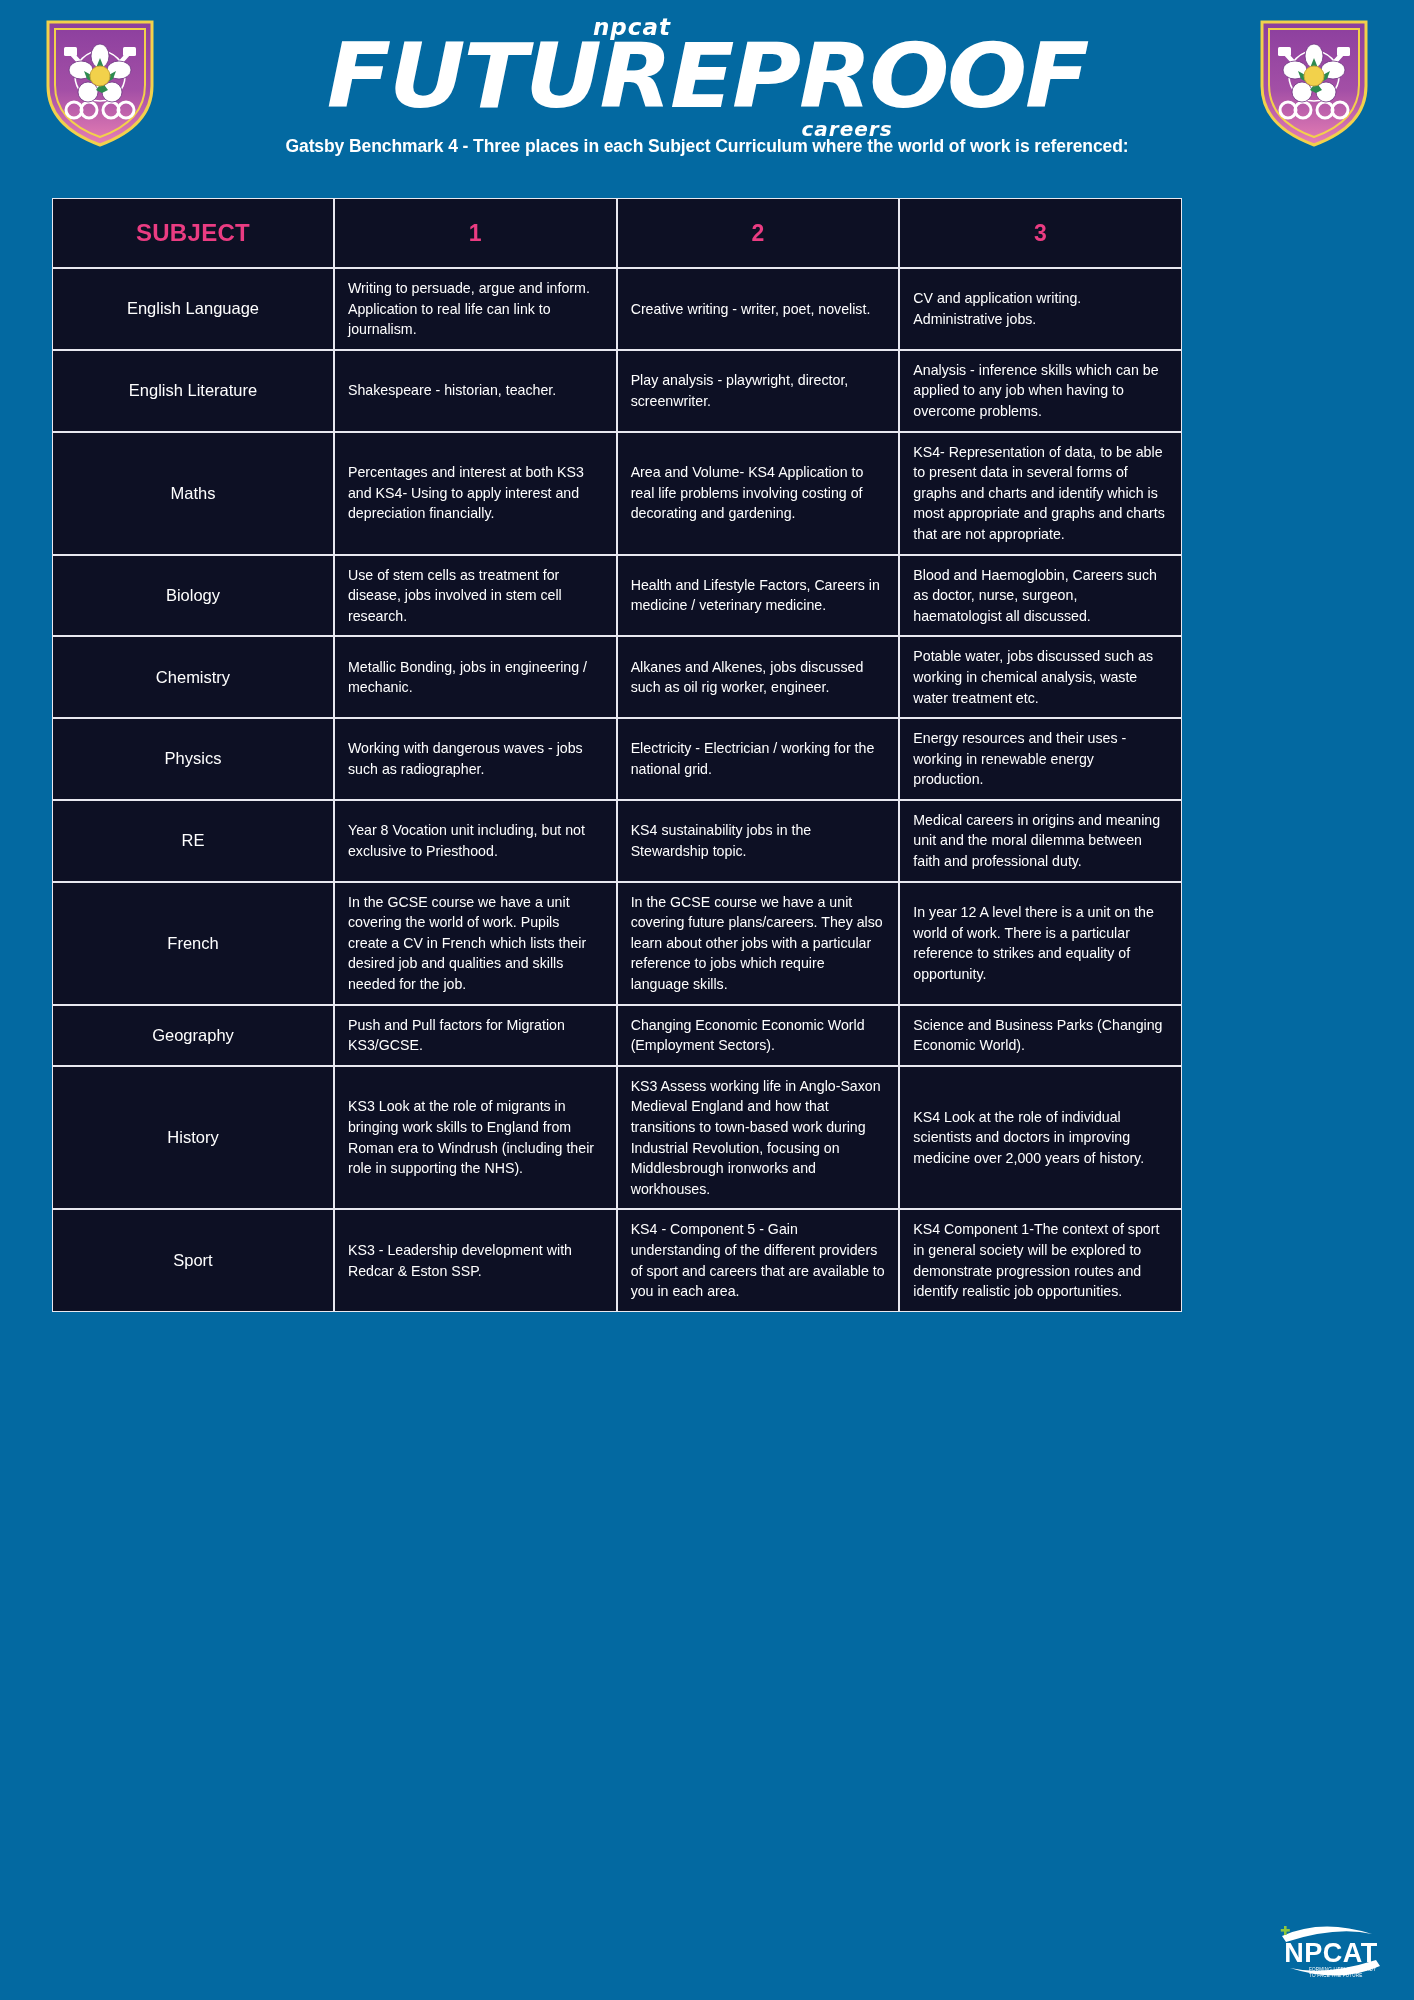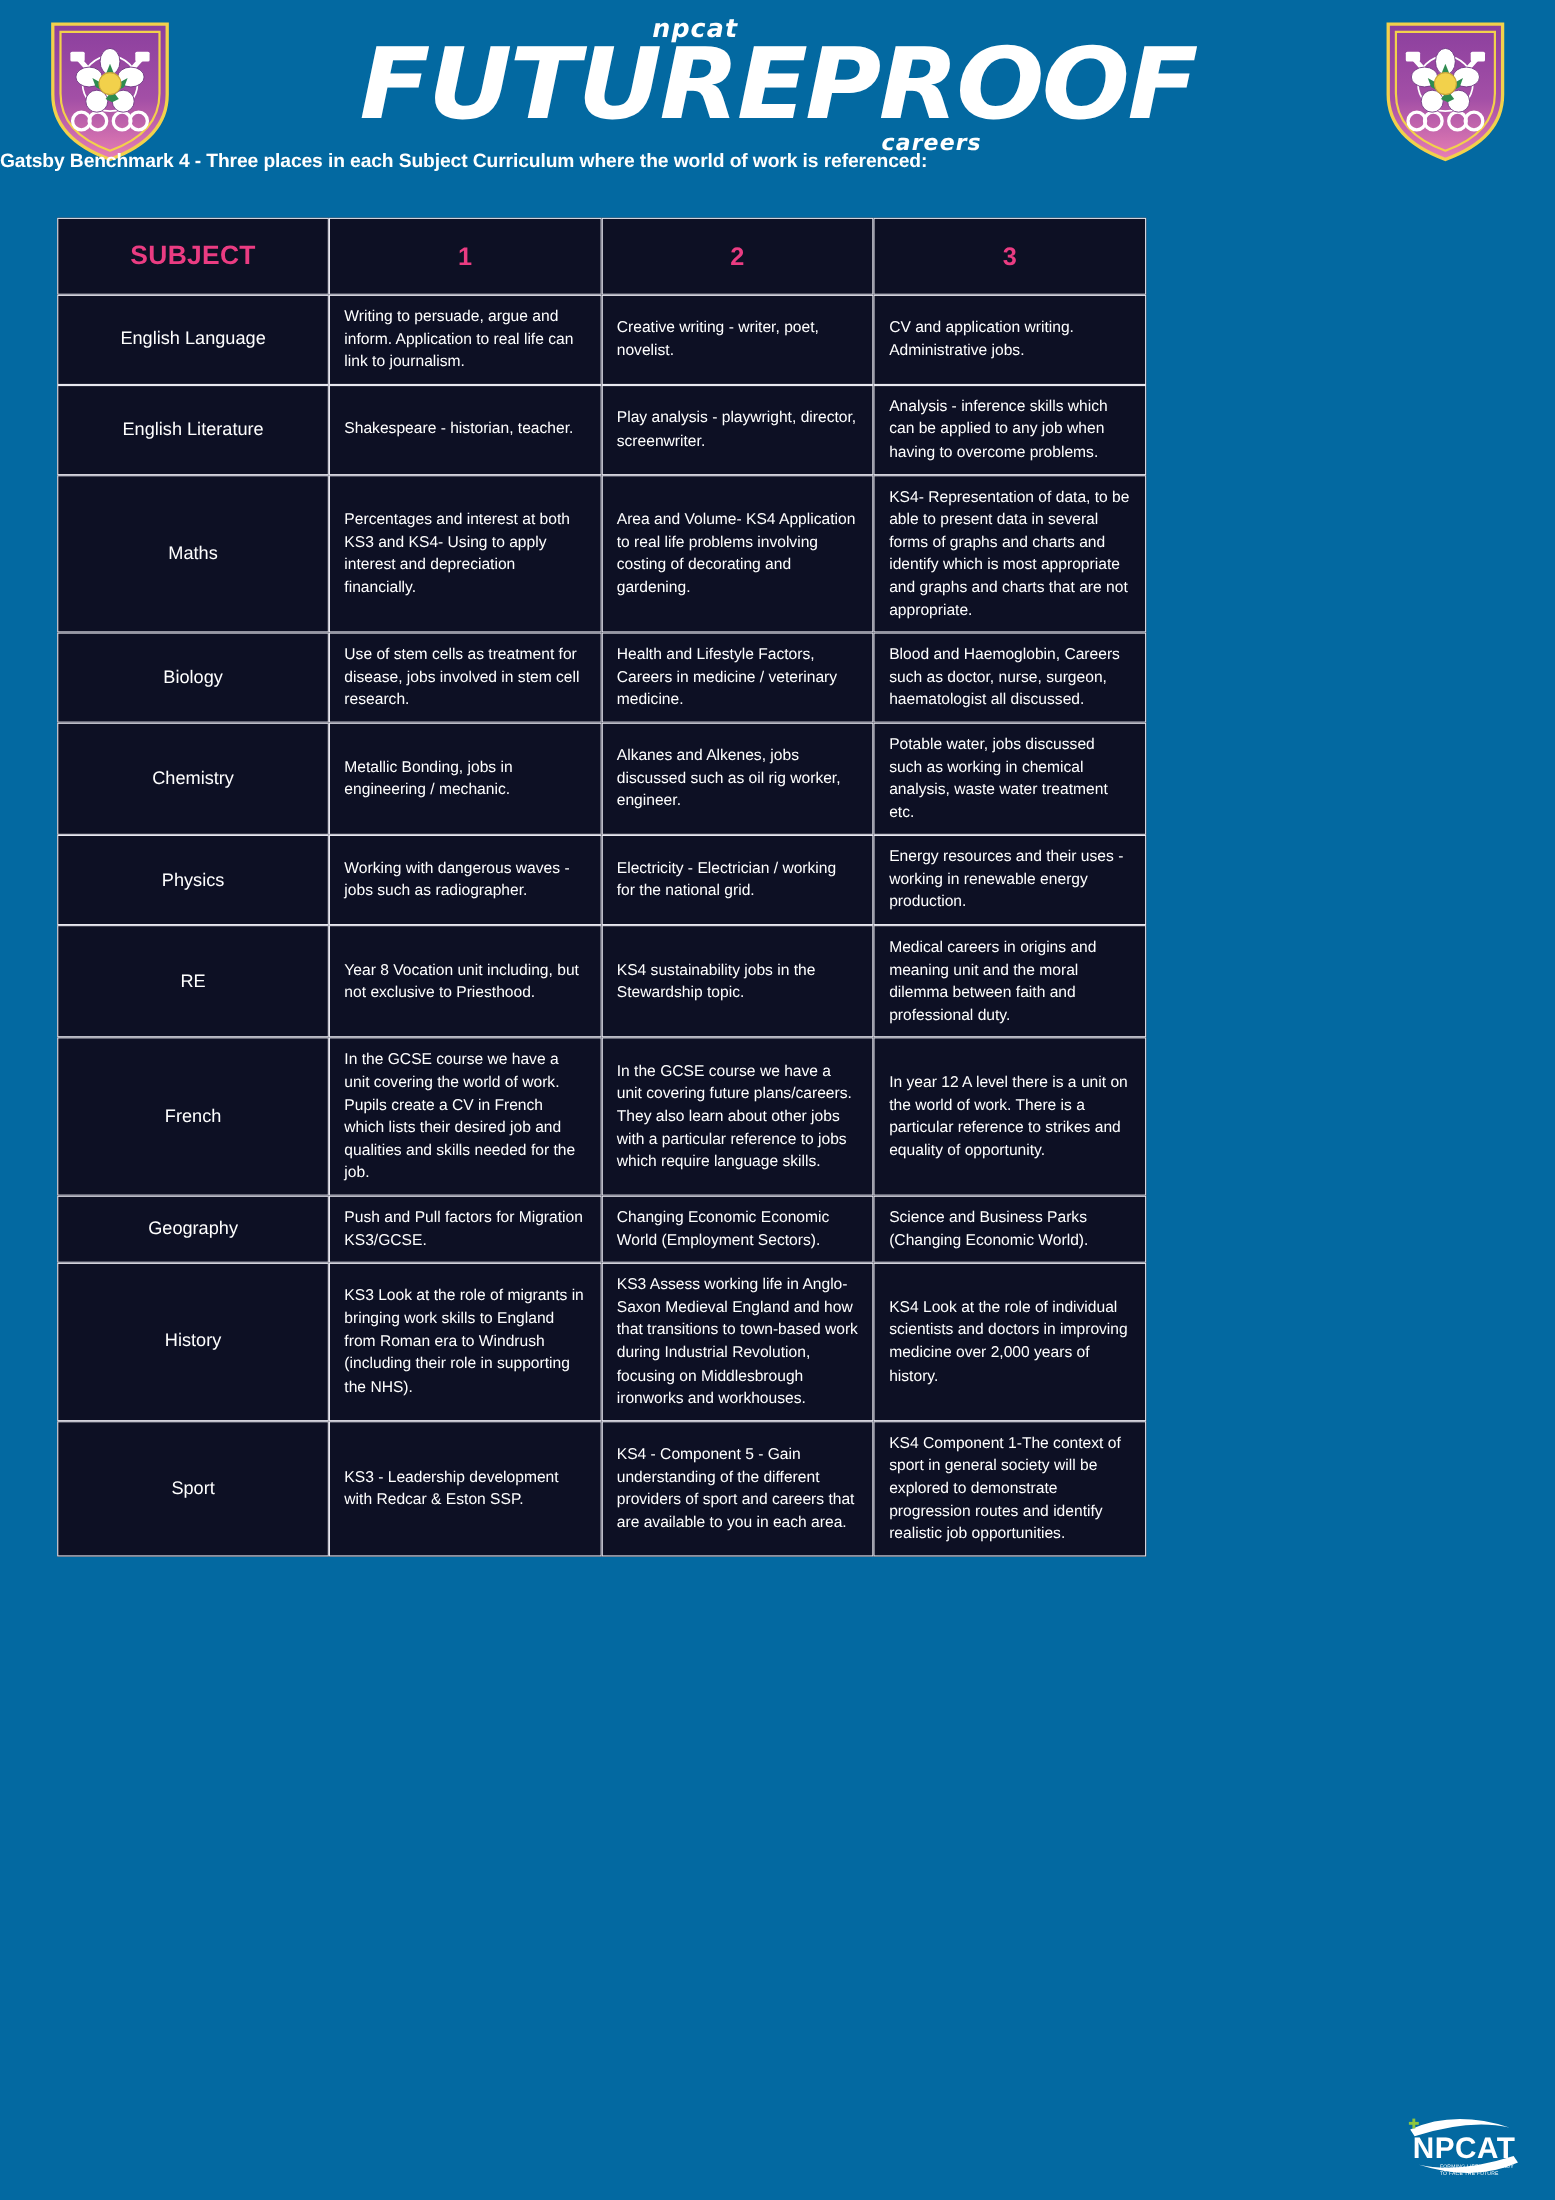--- a/index.html
+++ b/index.html
@@ -75,33 +75,34 @@
     line-height: 1;
     margin-top: 6px;
     margin-left: 280px;
     text-transform: lowercase;
   }
 
   .subtitle {
     position: absolute;
     left: 0; right: 0;
     top: 136px;
+    text-align: center;
     color: #ffffff;
     font-size: 17.5px;
     font-weight: bold;
     font-family: "Liberation Sans", sans-serif;
     letter-spacing: -0.1px;
   }
 
   
   .table-wrap {
     position: absolute;
     left: 52px;
     top: 198px;
-    width: 990px;
+    width: 1130px;
   }
   table.matrix {
     width: 100%;
     border-collapse: separate;
     border-spacing: 0;
     table-layout: fixed;
     background: #0d1024;
   }
   table.matrix th, table.matrix td {
     border: 2px solid #e8e8f0;

